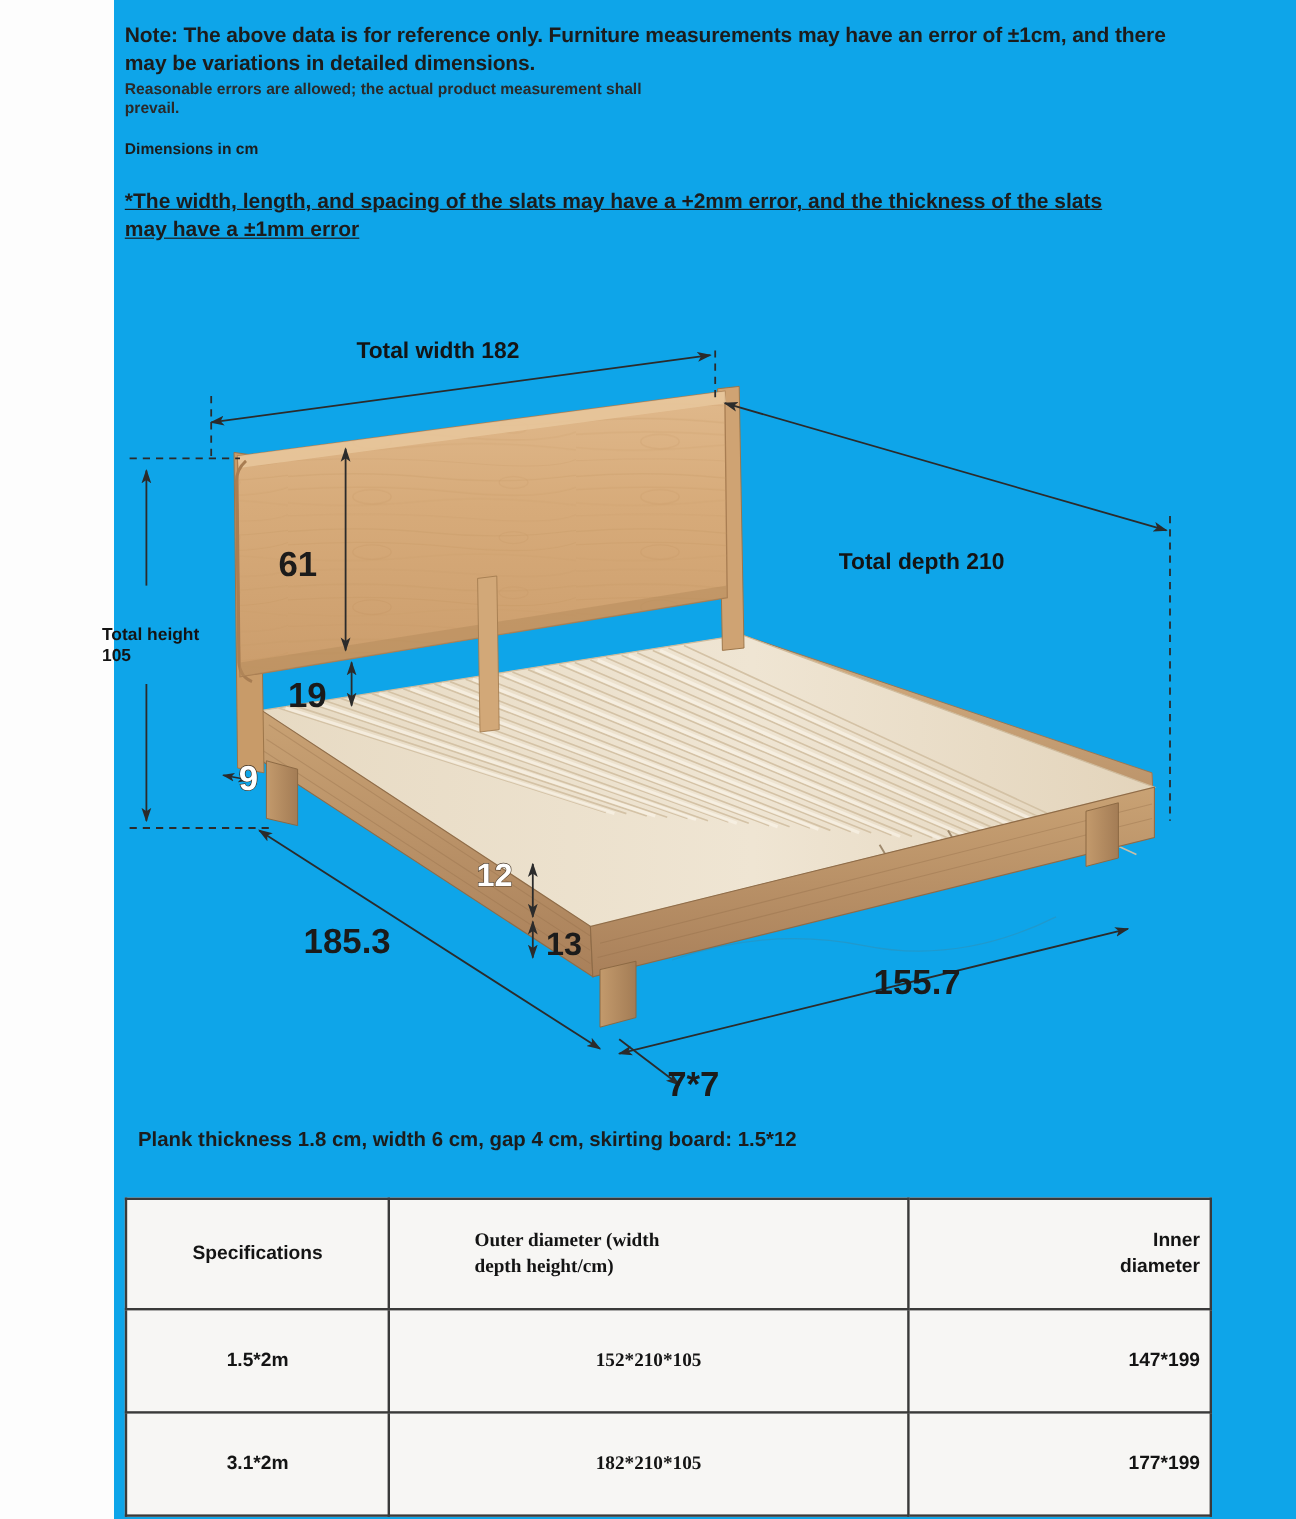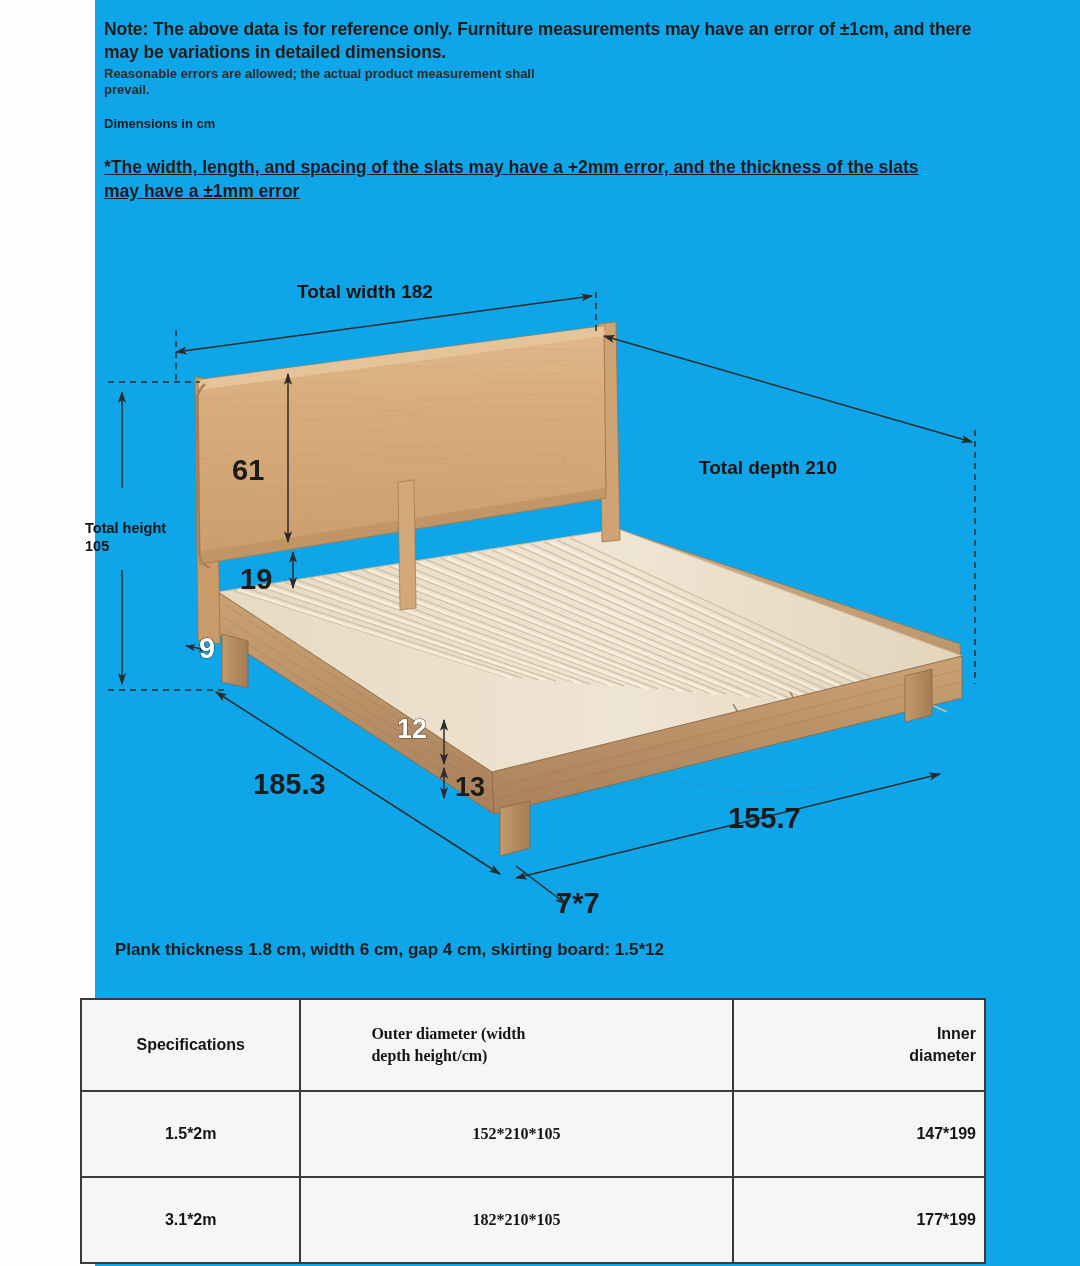--- a/index.html
+++ b/index.html
@@ -75,21 +75,21 @@
     position: absolute;
     left: 115px;
     top: 940px;
     font-size: 17px;
     font-weight: bold;
     color: #1c1c1c;
   }
 
   #spec-table {
     position: absolute;
-    left: 80px;
+    left: 104px;
     top: 998px;
     width: 906px;
     border-collapse: collapse;
     background: #f7f6f4;
   }
   #spec-table td {
     border: 2px solid #3a3a3a;
     text-align: center;
     vertical-align: middle;
     font-size: 16px;

